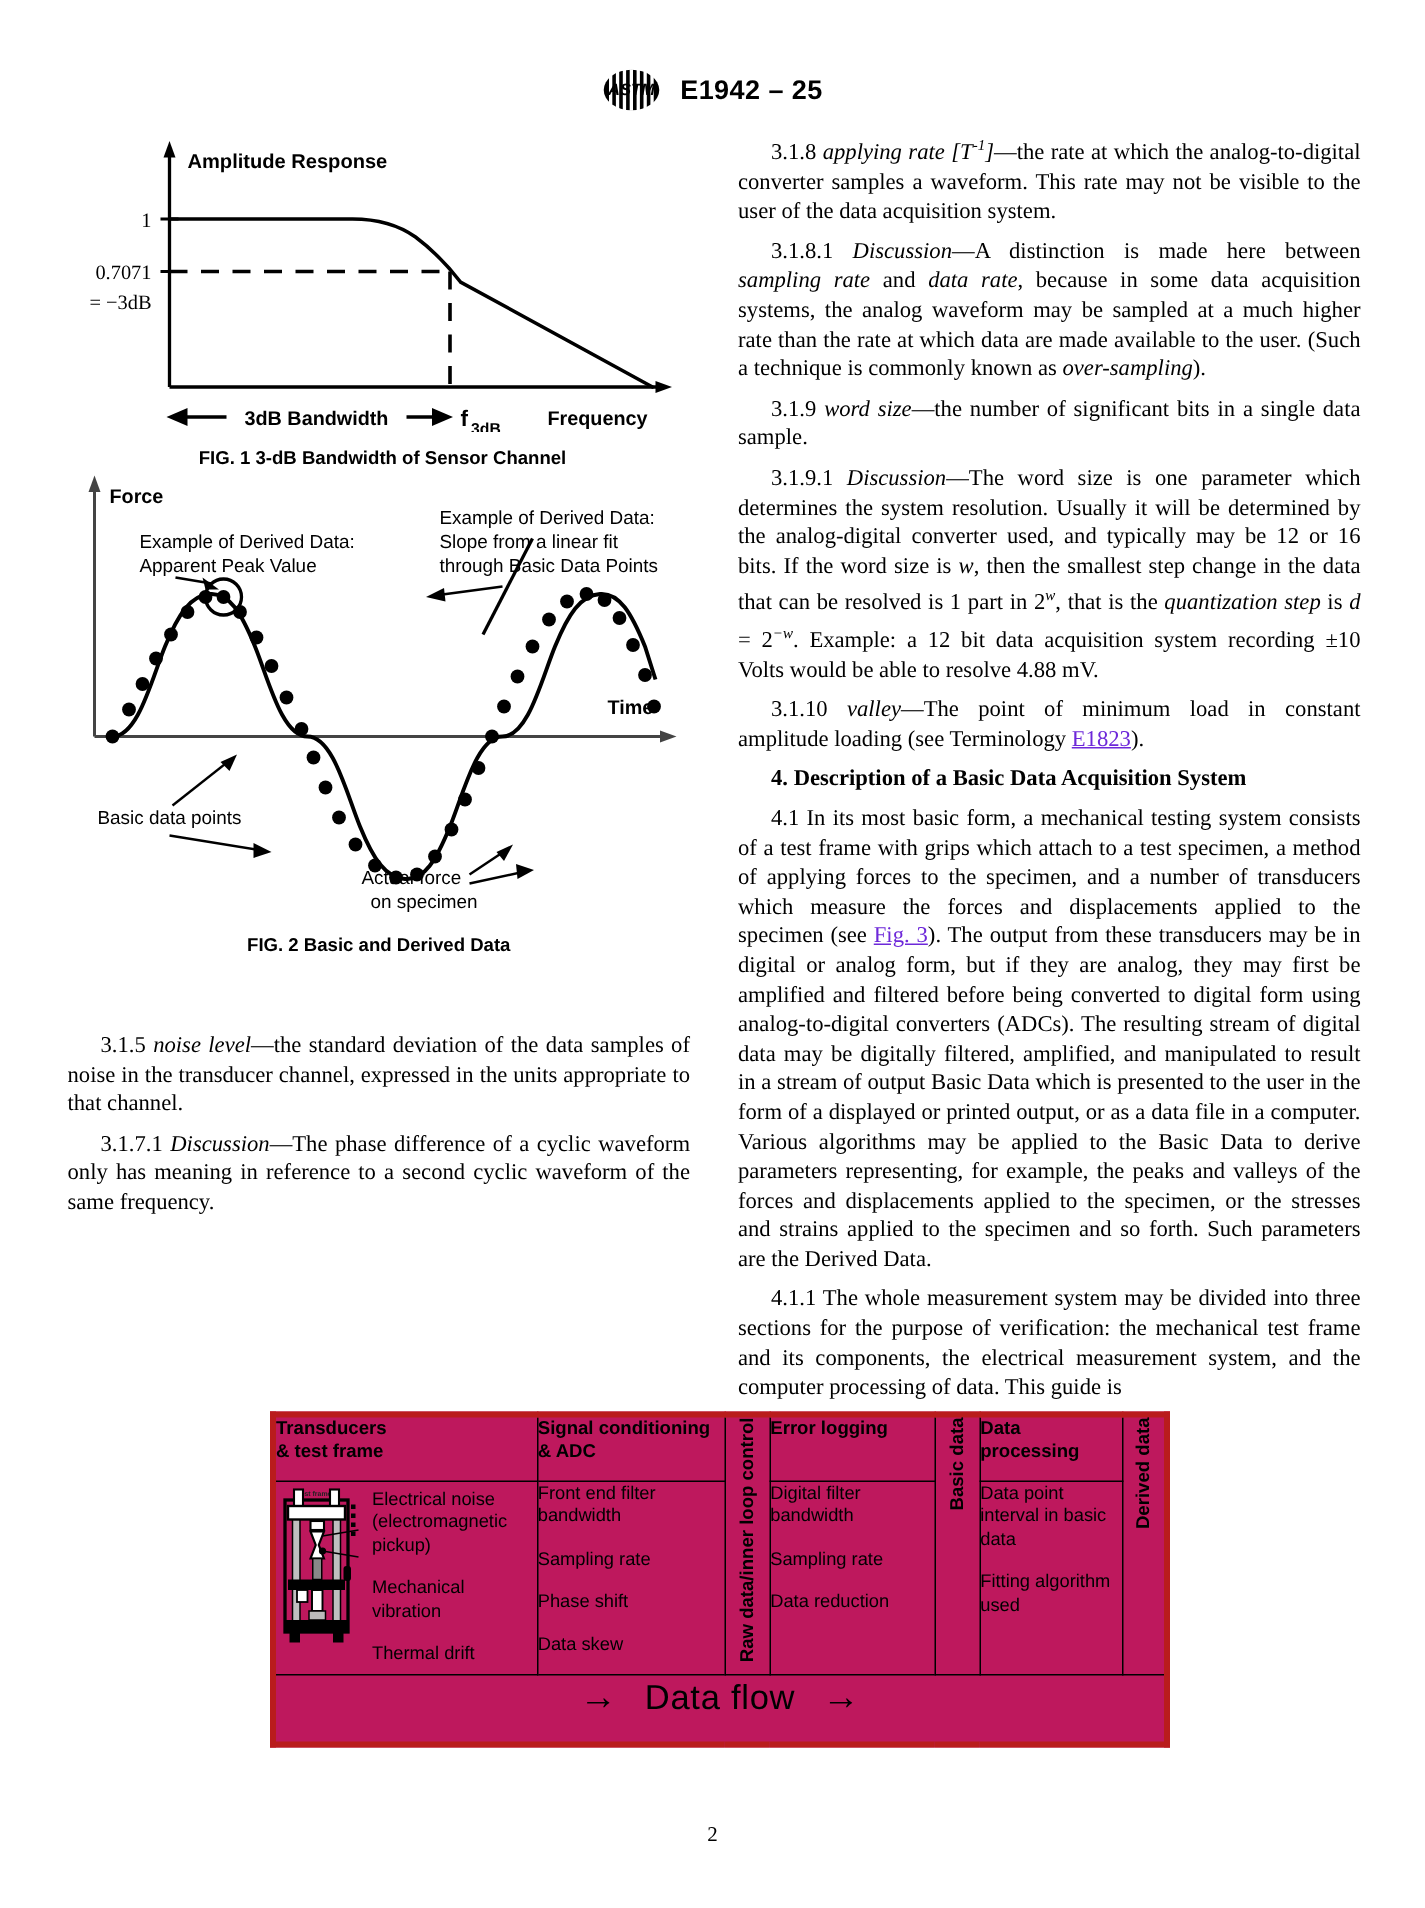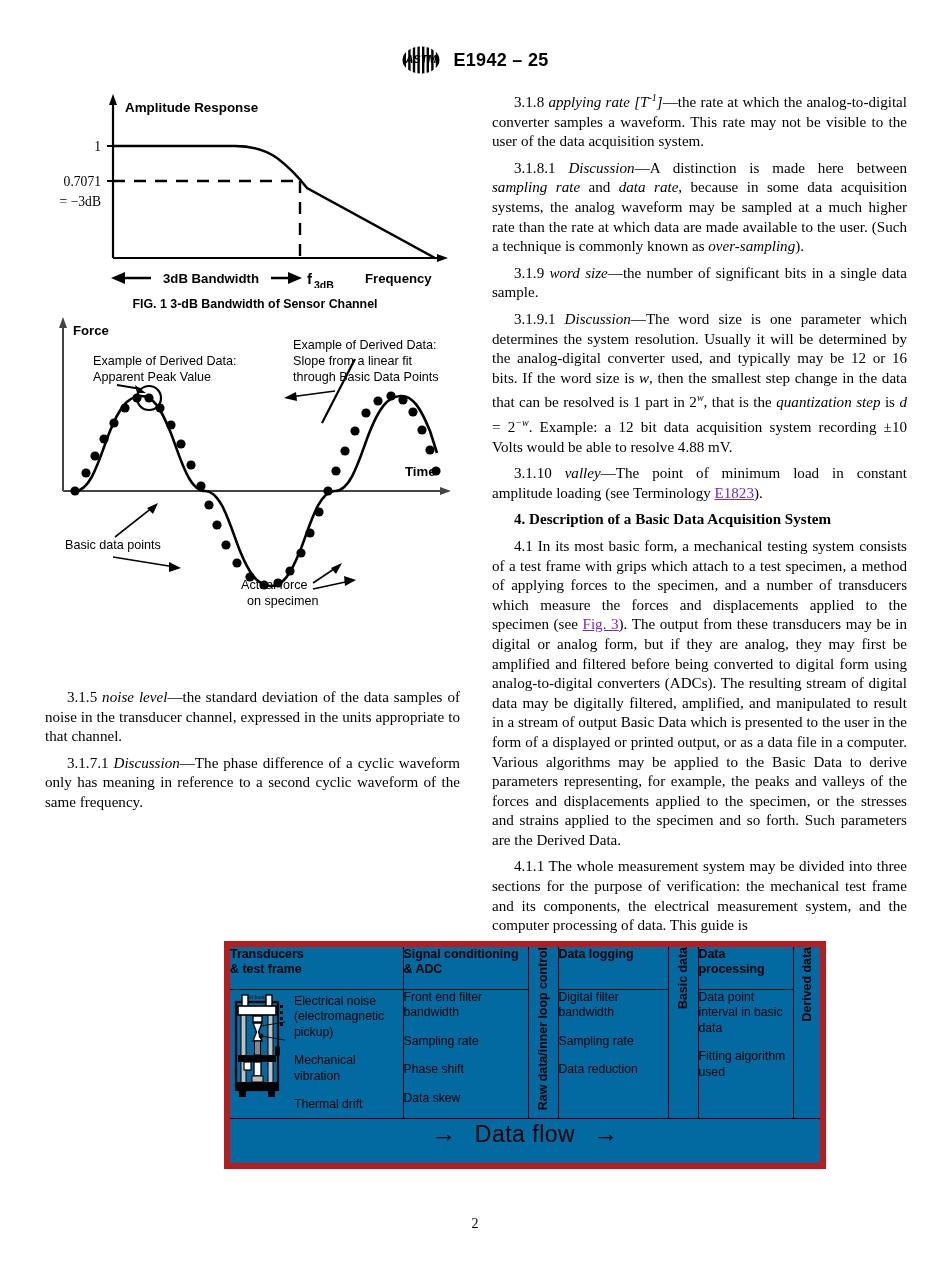--- a/index.html
+++ b/index.html
@@ -92,24 +92,23 @@
   
   #fig3-wrap {
     position: absolute;
     top: 941px;
     left: 180px;
     width: 592px;
   }
   table.fig3 {
     width: 100%;
     border-collapse: collapse;
-    border: 6px solid #b91c1c;
+    border: 4px solid #b91c1c;
     table-layout: fixed;
-    background: #0369a1;
-    margin-left: 44px;
+    background: #be185d;
   }
   table.fig3 td {
     border: 1px solid #000;
     vertical-align: top;
     padding: 0;
   }
   .f3-head {
     font-family: "Liberation Sans", sans-serif;
     font-weight: bold;
     font-size: 12.4px;
@@ -323,20 +322,21 @@
         <line x1="68" y1="244" x2="130" y2="254" stroke="#000" stroke-width="1.6"></line>
         <polygon points="136,255 124,249 124,259" fill="#000"></polygon>
 
         <text class="fig-txt" x="196" y="276" font-size="12.6">Actual force</text>
         <text class="fig-txt" x="202" y="292" font-size="12.6">on specimen</text>
         <line x1="268" y1="270" x2="292" y2="254" stroke="#000" stroke-width="1.6"></line>
         <polygon points="297,250 286,255 291,261" fill="#000"></polygon>
         <line x1="268" y1="276" x2="305" y2="268" stroke="#000" stroke-width="1.6"></line>
         <polygon points="311,267 299,263 300,273" fill="#000"></polygon>
       </svg>
+      <div class="fig-caption">FIG. 2 Basic and Derived Data</div>
     </div>
 
     <div style="position:absolute; top:600px; left:0; width:415px;">
       <p class="body-par">
         <span>3.1.5</span>
         <i>noise level</i><span>—the standard deviation of the data samples of noise in the transducer channel, expressed in the units appropriate to that channel.</span>
       </p>
       <p class="body-par">
         <span>3.1.7.1</span>
         <i>Discussion</i><span>—The phase difference of a cyclic waveform only has meaning in reference to a second cyclic waveform of the same frequency.</span>
@@ -403,21 +403,21 @@
       <td class="f3-head">
         <span>Signal conditioning</span><br>
         <span>&amp; ADC</span>
       </td>
       <td class="vcell" rowspan="2">
         <div class="vcell-inner">
               <span class="vtext">Raw data/inner loop control</span>
             </div>
       </td>
       <td class="f3-head">
-        <span>Data logging</span>
+        <span>Error logging</span>
       </td>
       <td class="vcell" rowspan="2">
         <div class="vcell-inner">
               <span class="vtext">Basic data</span>
             </div>
       </td>
       <td class="f3-head">
         <span>Data processing</span>
       </td>
       <td class="vcell" rowspan="2">

